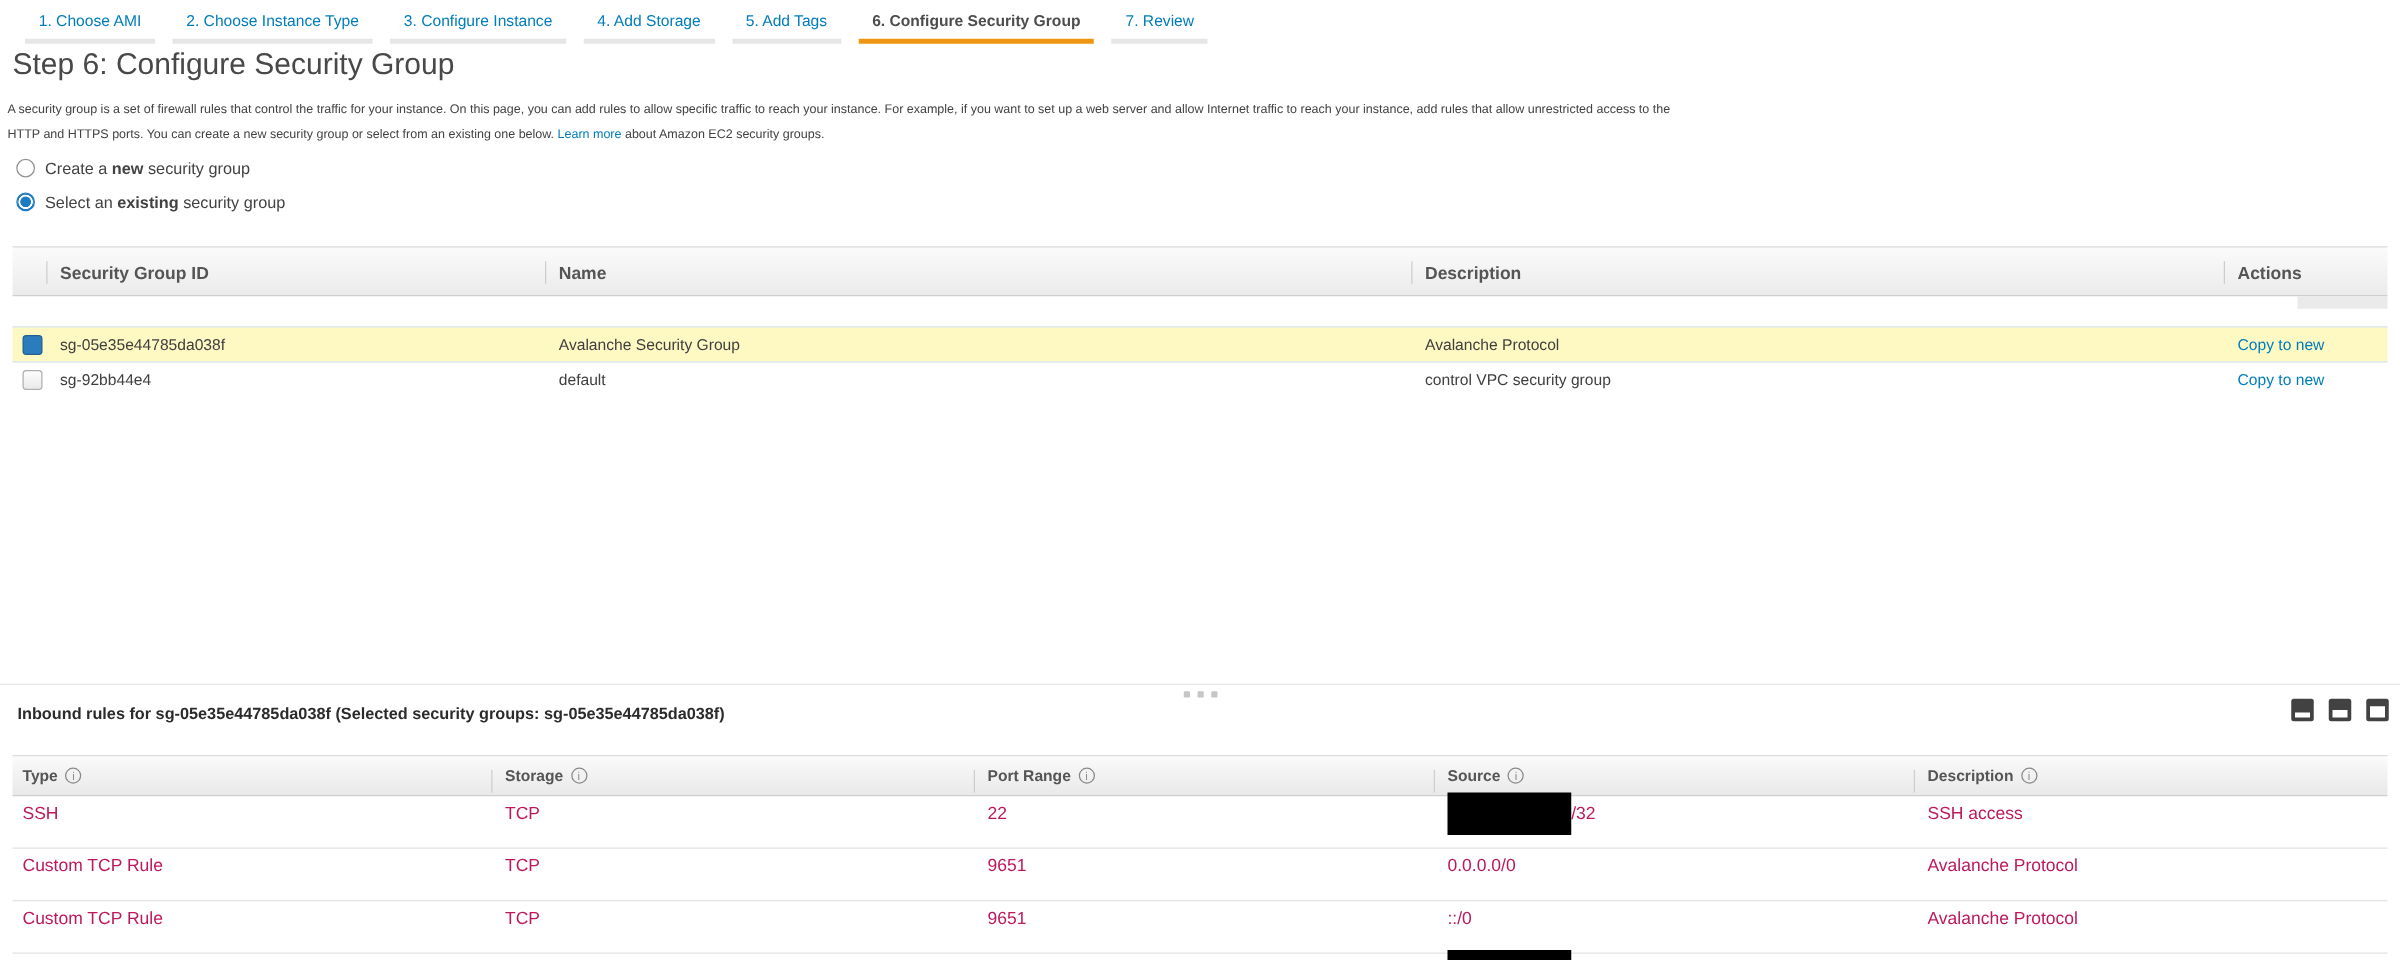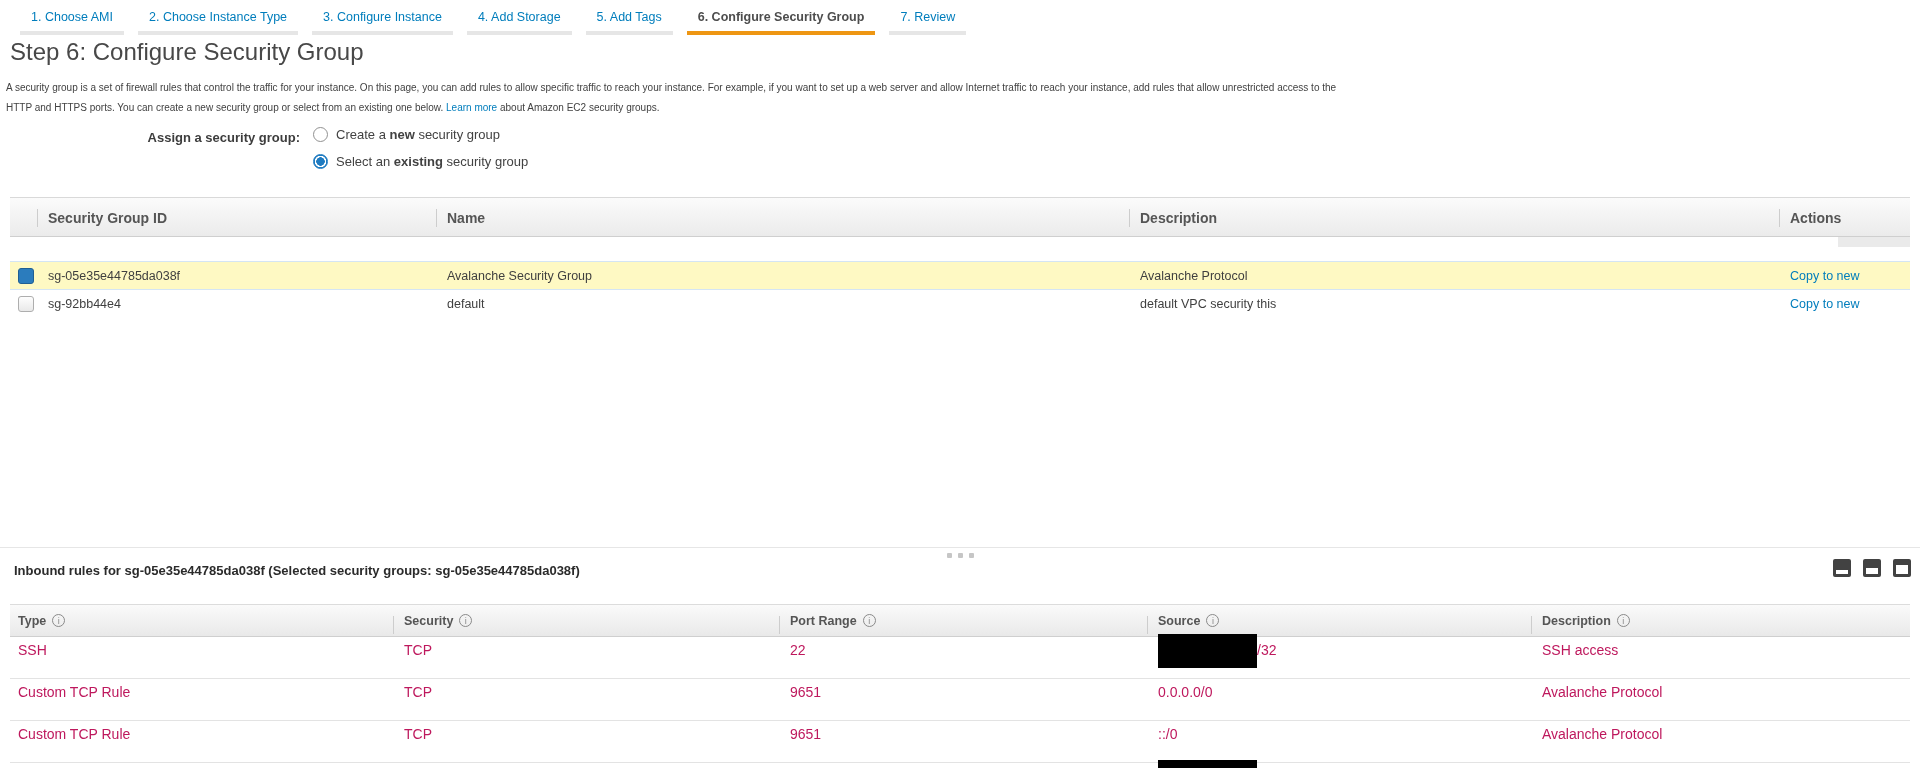--- a/index.html
+++ b/index.html
@@ -84,21 +84,20 @@
 
 <h1 class="page-title">Step 6: Configure Security Group</h1>
 <p class="desc">
   <span>A security group is a set of firewall rules that control the traffic for your instance. On this page, you can add rules to allow specific traffic to reach your instance. For example, if you want to set up a web server and allow Internet traffic to reach your instance, add rules that allow unrestricted access to the</span><br>
   <span>HTTP and HTTPS ports. You can create a new security group or select from an existing one below.</span>
   <a class="link">Learn more</a>
   <span>about Amazon EC2 security groups.</span>
 </p>
 
 <div class="assign">
-  <div class="assign-label">Assign a security group:</div>
   <div class="assign-options">
     <div class="opt">
       <span class="radio"></span>
       <span><span>Create a </span><span class="b">new</span><span> security group</span></span>
     </div>
     <div class="opt">
       <span class="radio checked"></span>
       <span><span>Select an </span><span class="b">existing</span><span> security group</span></span>
     </div>
   </div>
@@ -117,21 +116,21 @@
       <span class="cb checked"></span>
       <span class="cell" style="left:38px">sg-05e35e44785da038f</span>
       <span class="cell" style="left:437px">Avalanche Security Group</span>
       <span class="cell" style="left:1130px">Avalanche Protocol</span>
       <a class="cell link" style="left:1780px">Copy to new</a>
     </div>
     <div class="sg-row">
       <span class="cb"></span>
       <span class="cell" style="left:38px">sg-92bb44e4</span>
       <span class="cell" style="left:437px">default</span>
-      <span class="cell" style="left:1130px">default VPC security this</span>
+      <span class="cell" style="left:1130px">control VPC security group</span>
       <a class="cell link" style="left:1780px">Copy to new</a>
     </div>
   </div>
 </div>
 
 <div class="divider"></div>
 <div class="drag-dots">
     <span></span>
     <span></span>
     <span></span>
@@ -140,21 +139,21 @@
 <div class="inbound-heading">Inbound rules for sg-05e35e44785da038f (Selected security groups: sg-05e35e44785da038f)</div>
 <div class="view-icons">
   <div class="vicon" style="--h:4px"></div>
   <div class="vicon" style="--h:6px"></div>
   <div class="vicon" style="--h:9px"></div>
 </div>
 
 <div class="in-table">
   <div class="in-head">
     <div class="hcell" style="left:8px"><span>Type</span><span class="info-icon">i</span></div>
-    <div class="hcell sep" style="left:394px"><span>Security</span><span class="info-icon">i</span></div>
+    <div class="hcell sep" style="left:394px"><span>Storage</span><span class="info-icon">i</span></div>
     <div class="hcell sep" style="left:780px"><span>Port Range</span><span class="info-icon">i</span></div>
     <div class="hcell sep" style="left:1148px"><span>Source</span><span class="info-icon">i</span></div>
     <div class="hcell sep" style="left:1532px"><span>Description</span><span class="info-icon">i</span></div>
   </div>
 
   <div class="in-row">
     <span class="cell" style="left:8px">SSH</span>
     <span class="cell" style="left:394px">TCP</span>
     <span class="cell" style="left:780px">22</span>
     <span class="cell" style="left:1148px"><span class="redacted"></span><span>/32</span></span>

